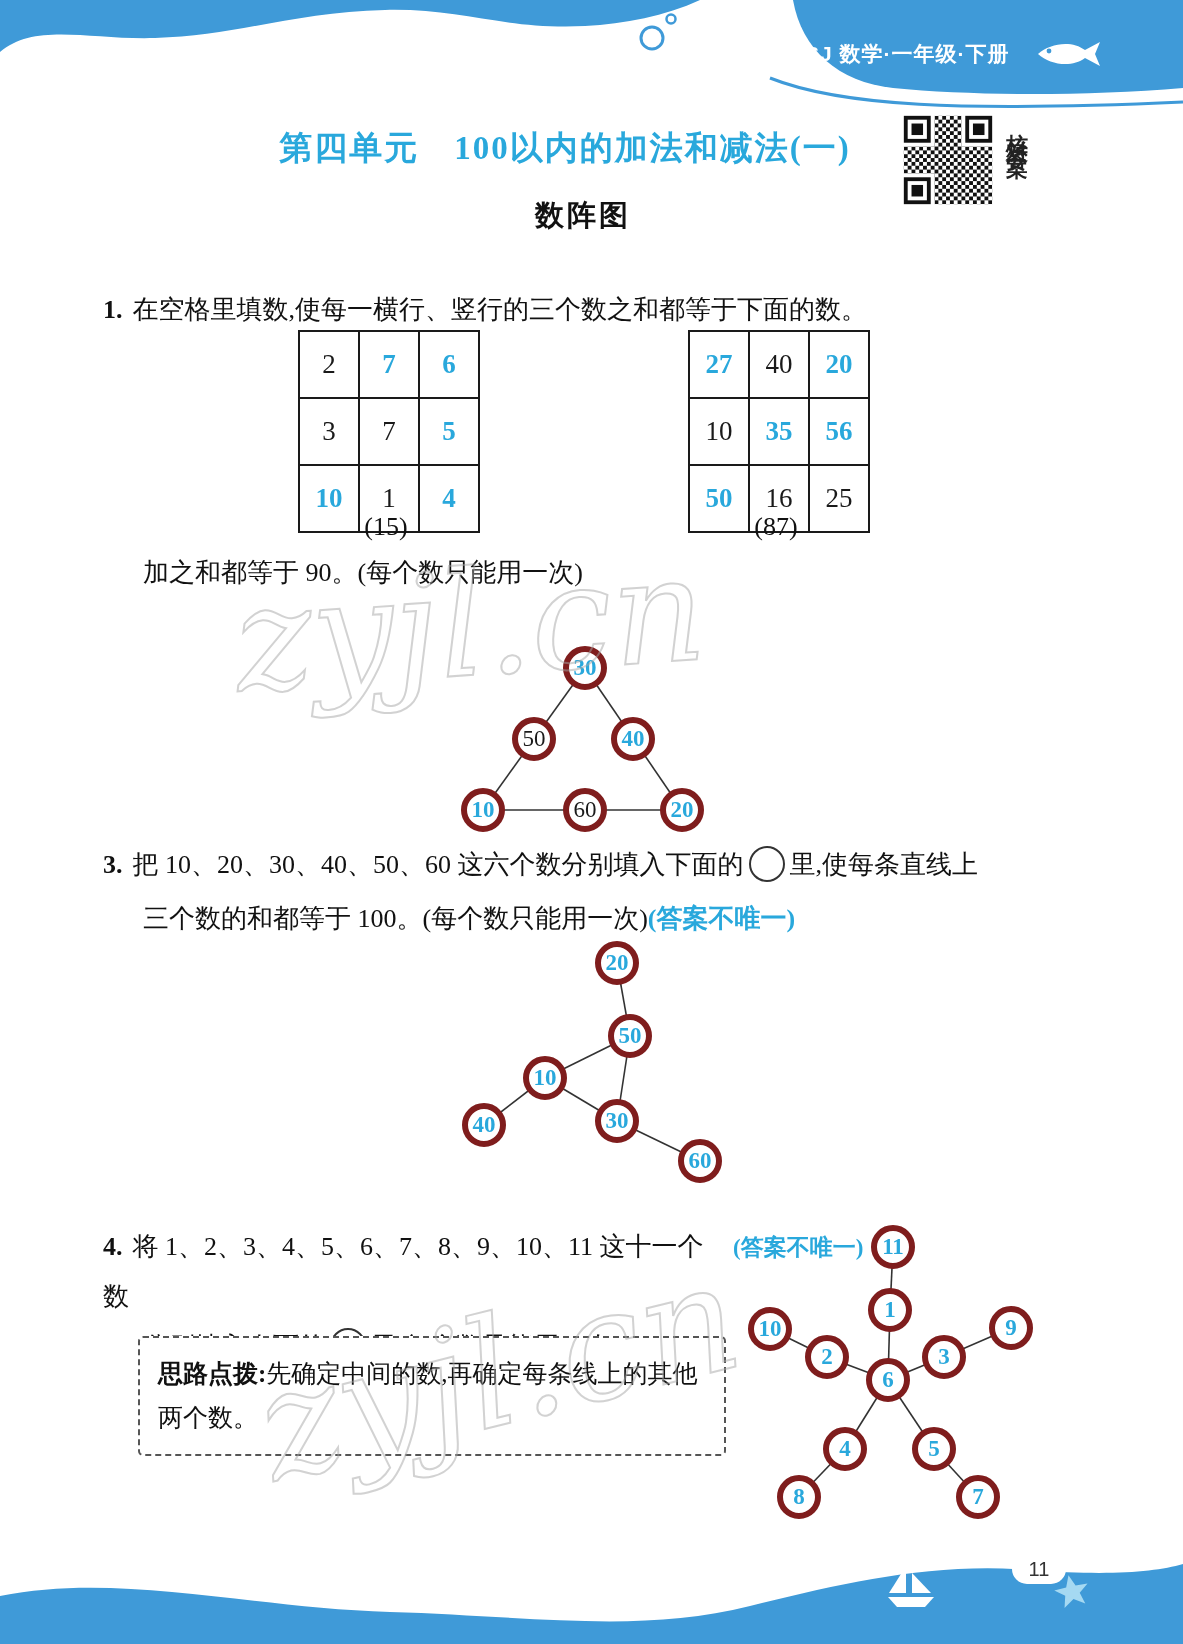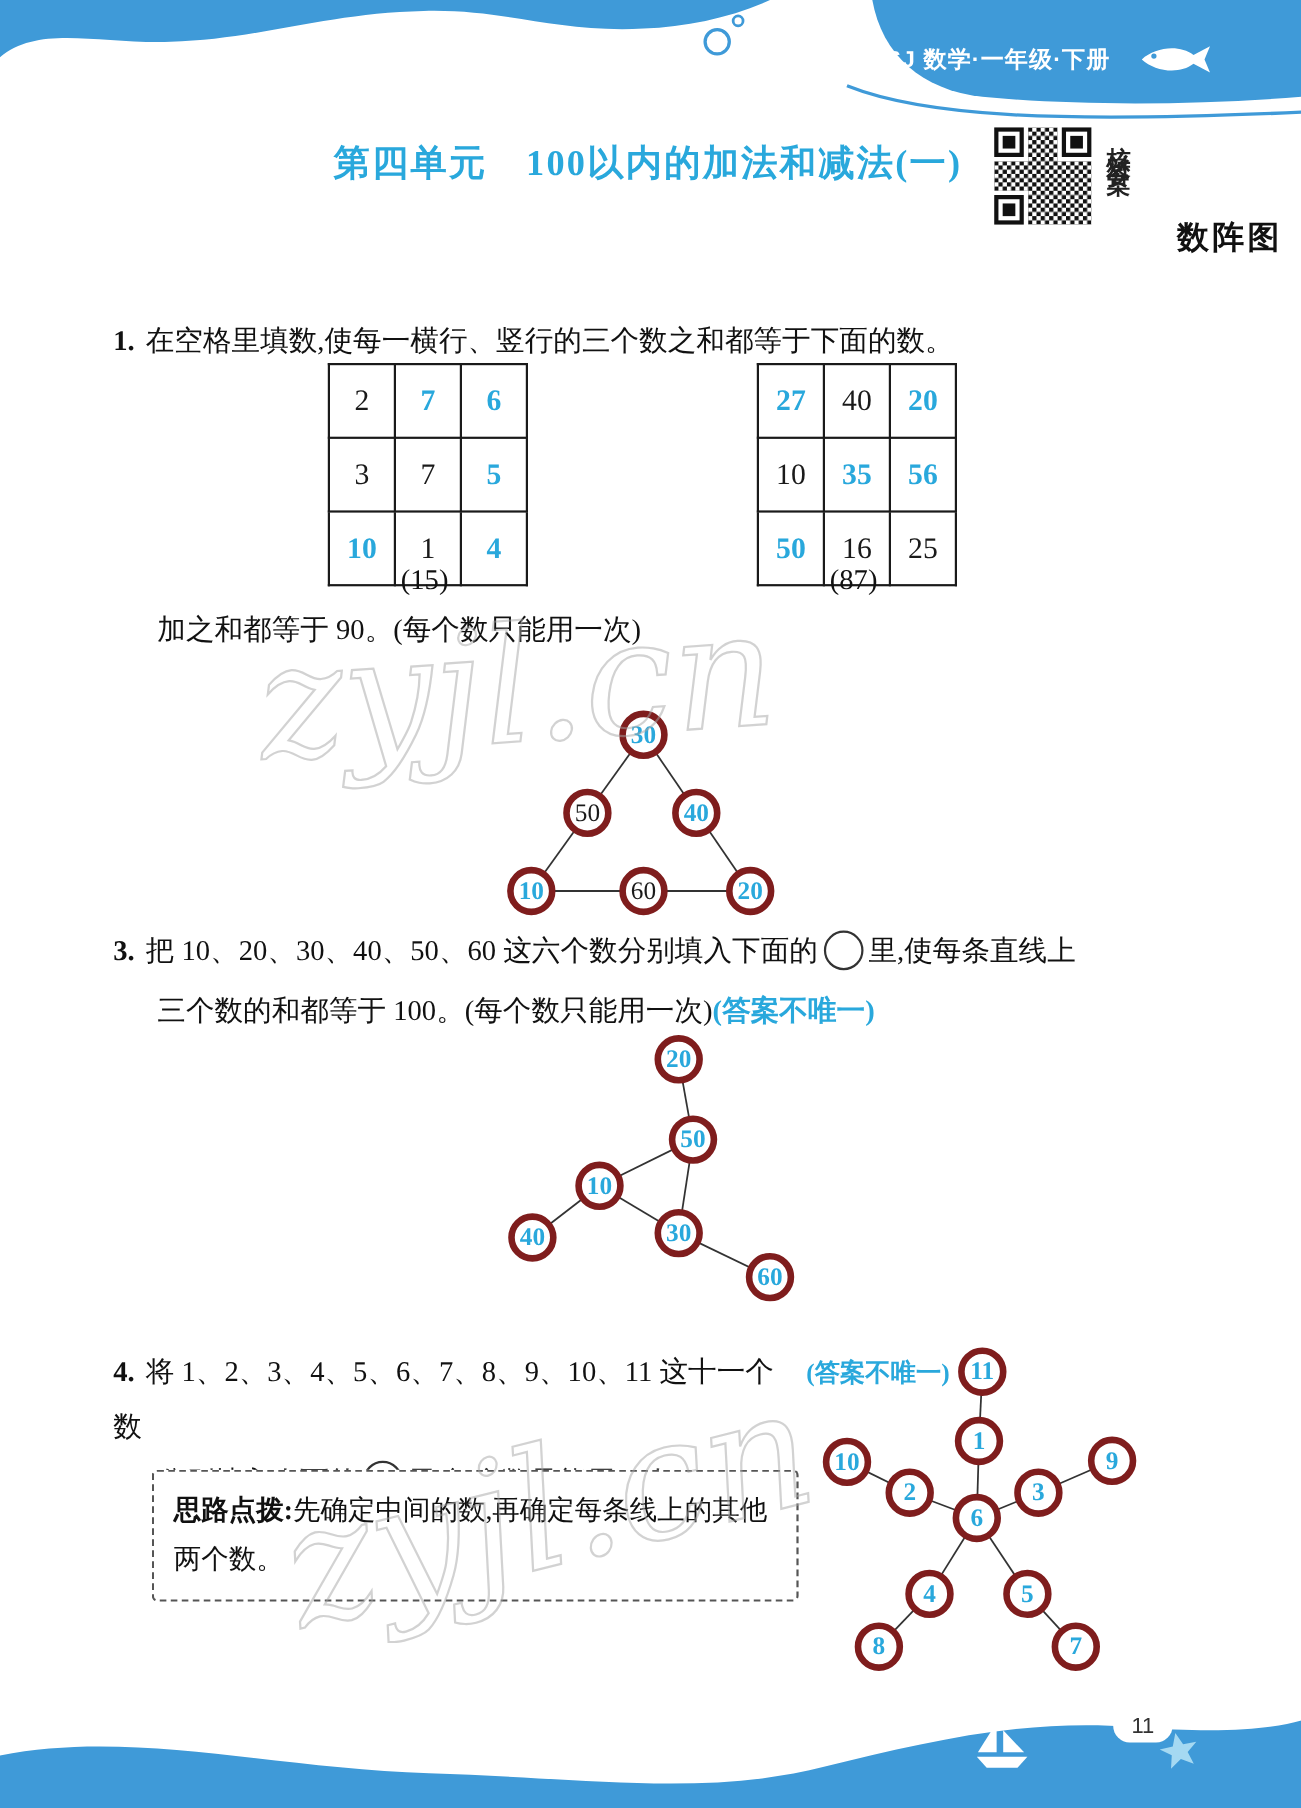--- a/index.html
+++ b/index.html
@@ -10,22 +10,22 @@
 
   
   .deco-top { position:absolute; left:0; top:0; }
   .edition { position:absolute; left:805px; top:40px; width:240px; color:#fff;
              font-weight:bold; font-size:21px; font-family:"Liberation Sans",sans-serif; letter-spacing:1px; }
   .qr { position:absolute; left:900px; top:112px; }
   .qr-caption { position:absolute; left:1002px; top:116px; writing-mode:vertical-rl;
                 font-size:22px; letter-spacing:7px; color:#222; font-weight:bold; height:120px; }
 
   .title { position:absolute; left:0; top:126px; width:1130px; text-align:center;
-           font-size:33px; font-weight:bold; color:#29a8dc; letter-spacing:2px;margin-left:24px; }
-  .subtitle { position:absolute; left:0; top:196px; width:1166px; text-align:right;
+           font-size:33px; font-weight:bold; color:#29a8dc; letter-spacing:2px; }
+  .subtitle { position:absolute; left:0; top:196px; width:1166px; text-align:center;
               font-size:29px; font-weight:bold; color:#111; letter-spacing:3px; }
 
   .qtext { position:absolute; font-size:26px; color:#111; line-height:54px; }
   .qnum { font-weight:bold; margin-right:10px; }
   .indent { padding-left:40px; }
 
   .ic { display:inline-block; width:36px; height:36px; border:2px solid #333;
         border-radius:50%; vertical-align:-9px; margin:0 5px; box-sizing:border-box; }
 
   .grid-table { position:absolute; border-collapse:collapse; }

